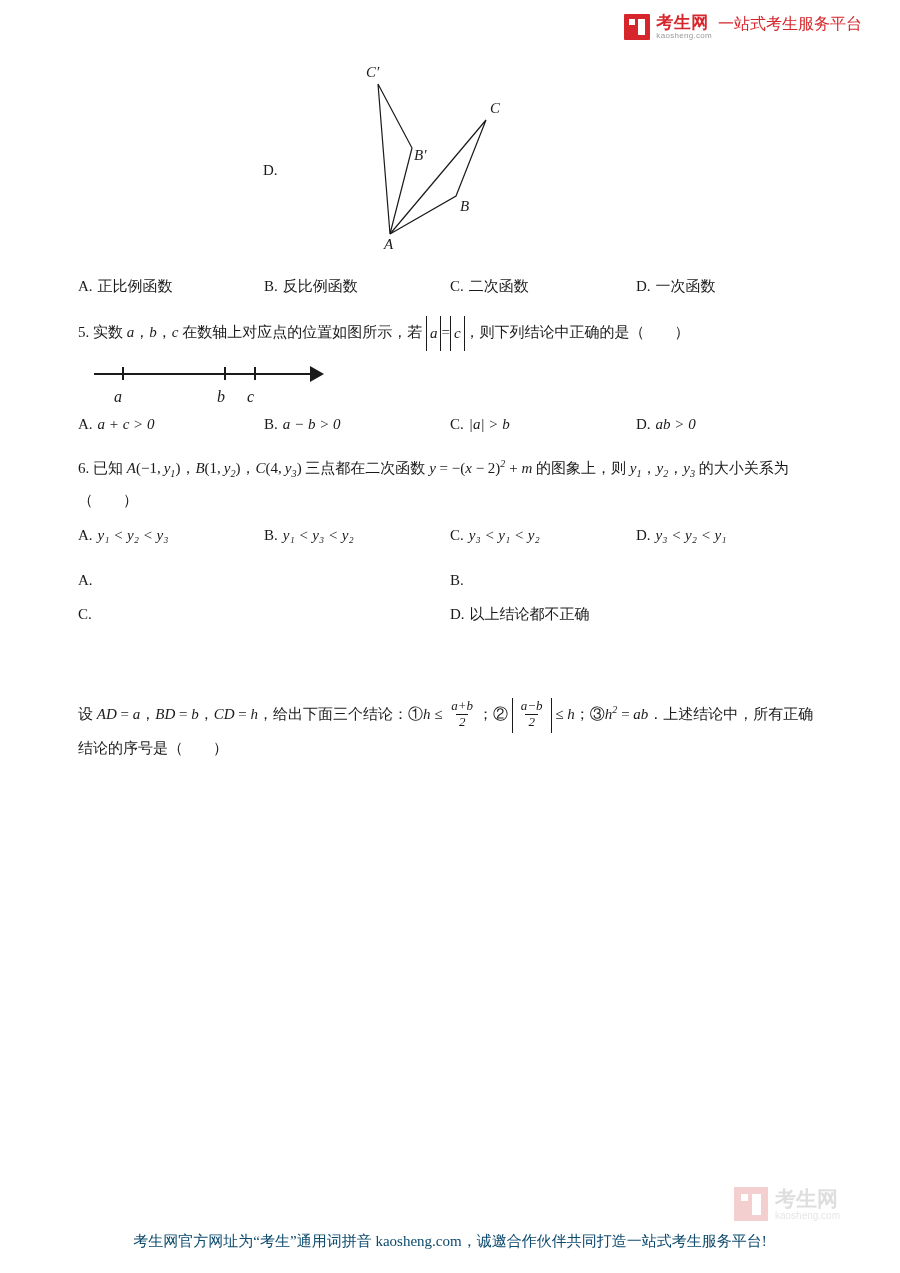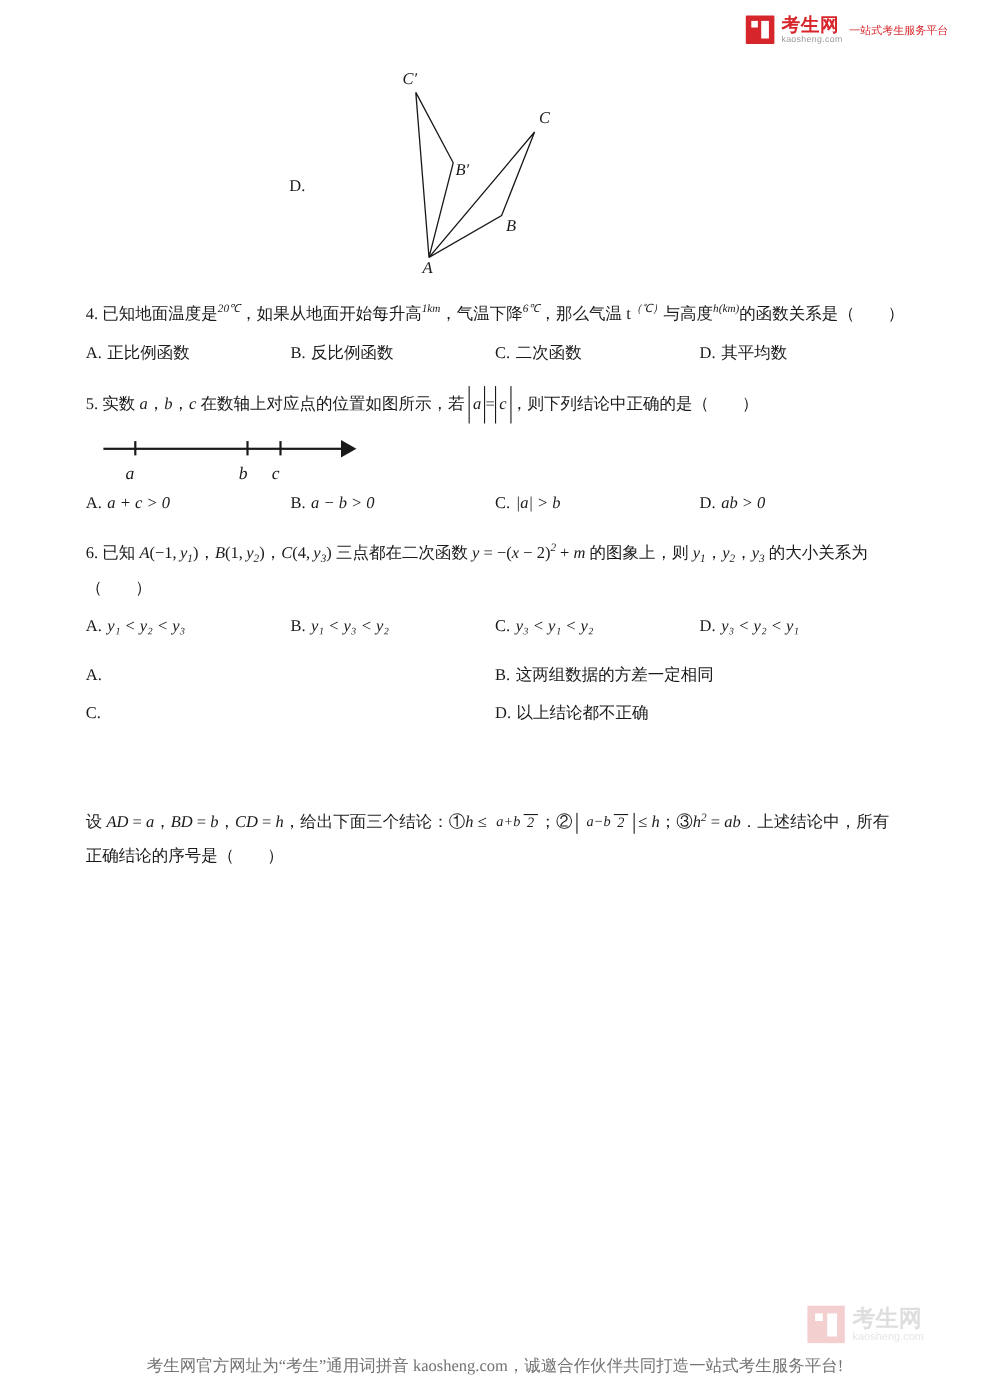--- a/index.html
+++ b/index.html
@@ -64,21 +64,21 @@
     letter-spacing: 0.5px;
   }
   .logo-en {
     font-family: "Liberation Sans", sans-serif;
     font-size: 8px;
     color: #9a9a9a;
     letter-spacing: 0.3px;
   }
   .logo-slogan {
     font-family: "Liberation Sans", sans-serif;
-    font-size: 10px;
+    font-size: 16px;
     color: #d7262b;
     align-self: flex-end;
     margin-bottom: 5px;
   }
 
   
   .content {
     position: absolute;
     left: 78px;
     top: 52px;
@@ -127,21 +127,21 @@
     gap: 5px;
   }
   .opt-4 > .opt { width: 186px; }
   .opt-2 > .opt { width: 372px; }
 
   .optlabel { font-family: "Liberation Serif", serif; }
 
   
   .frac {
     display: inline-flex;
-    flex-direction: row;
+    flex-direction: column;
     align-items: center;
     vertical-align: middle;
     font-style: italic;
     font-size: 13px;
     line-height: 1.15;
     margin: 0 2px;
     position: relative;
     top: -1px;
   }
   .frac .num-part { padding: 0 3px; }
@@ -243,21 +243,21 @@
   }
 
   
   .footer {
     position: absolute;
     left: 0;
     bottom: 22px;
     width: 900px;
     text-align: center;
     font-size: 15px;
-    color: #737373;
+    color: #0c4a6e;
   }
 </style>
 </head>
 <body>
 
 <div class="page">
 
   <div class="header-logo">
     <div class="logo-mark"></div>
     <div class="logo-text-wrap">
@@ -278,40 +278,36 @@
         <polygon points="312,182 300,32 334,96" fill="none" stroke="#1a1a1a" stroke-width="1.2"></polygon>
       </svg>
       <span class="fig-letter" style="left:288px;top:12px;">C′</span>
       <span class="fig-letter" style="left:412px;top:48px;">C</span>
       <span class="fig-letter" style="left:336px;top:95px;">B′</span>
       <span class="fig-letter" style="left:382px;top:146px;">B</span>
       <span class="fig-letter" style="left:306px;top:184px;">A</span>
     </div>
 
     <div class="q">
-      <span class="stem">
-        <span>4.</span>
-        <span>已知地面温度是</span><sup class="num">20℃</sup><span>，如果从地面开始每升高</span><sup class="num">1km</sup><span>，气温下降</span><sup class="num">6℃</sup><span>，那么气温 t</span><sup class="num">（℃）</sup><span>与高度</span><sup class="it">h(km)</sup><span>的函数关系是（　　）</span>
-      </span>
       <div class="options-row opt-4">
         <div class="opt">
           <span class="optlabel">A.</span>
           <span>正比例函数</span>
         </div>
         <div class="opt">
           <span class="optlabel">B.</span>
           <span>反比例函数</span>
         </div>
         <div class="opt">
           <span class="optlabel">C.</span>
           <span>二次函数</span>
         </div>
         <div class="opt">
           <span class="optlabel">D.</span>
-          <span>其平均数</span>
+          <span>一次函数</span>
         </div>
       </div>
     </div>
 
     <div class="q">
       <span class="stem">
         <span>5.</span>
         实数 <span class="it">a</span>，<span class="it">b</span>，<span class="it">c</span> 在数轴上对应点的位置如图所示，若
         <span class="abs-tall">
             <span class="it">a</span>
@@ -374,21 +370,20 @@
       </div>
     </div>
 
     <div class="q">
       <div class="options-row opt-2">
         <div class="opt">
           <span class="optlabel">A.</span>
         </div>
         <div class="opt">
           <span class="optlabel">B.</span>
-          <span>这两组数据的方差一定相同</span>
         </div>
       </div>
       <div class="options-row opt-2">
         <div class="opt">
           <span class="optlabel">C.</span>
         </div>
         <div class="opt">
           <span class="optlabel">D.</span>
           <span>以上结论都不正确</span>
         </div>

